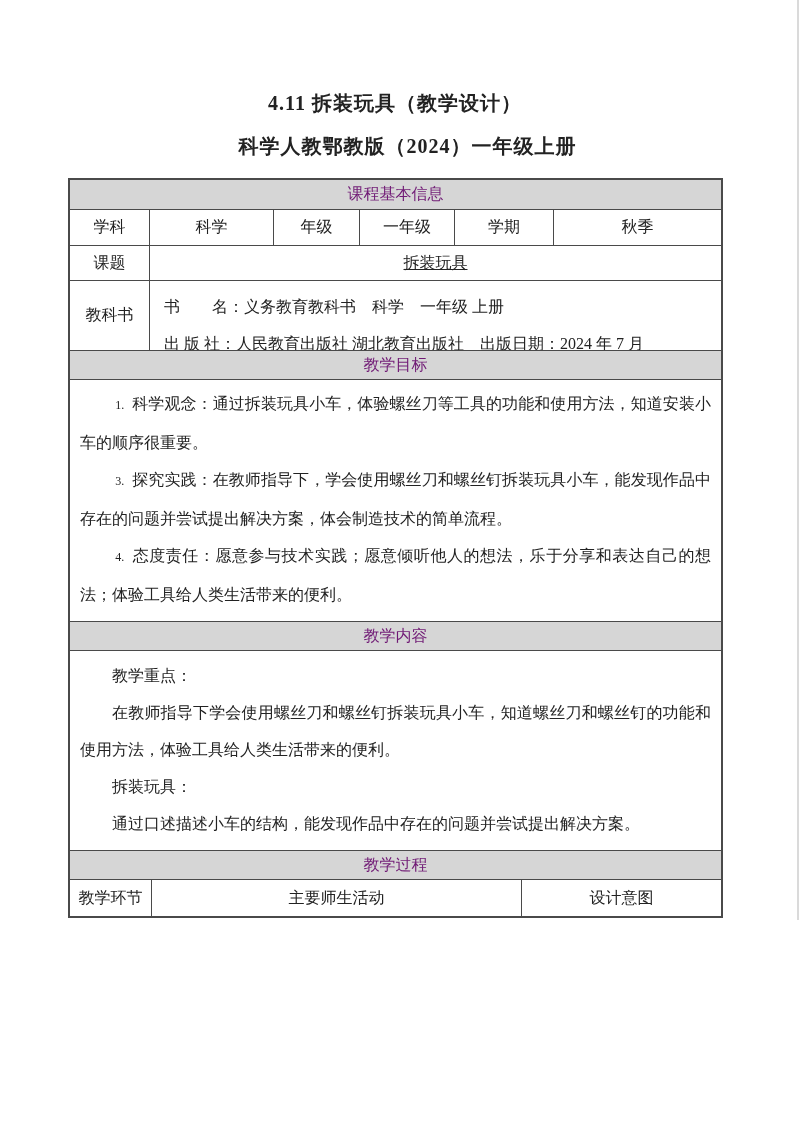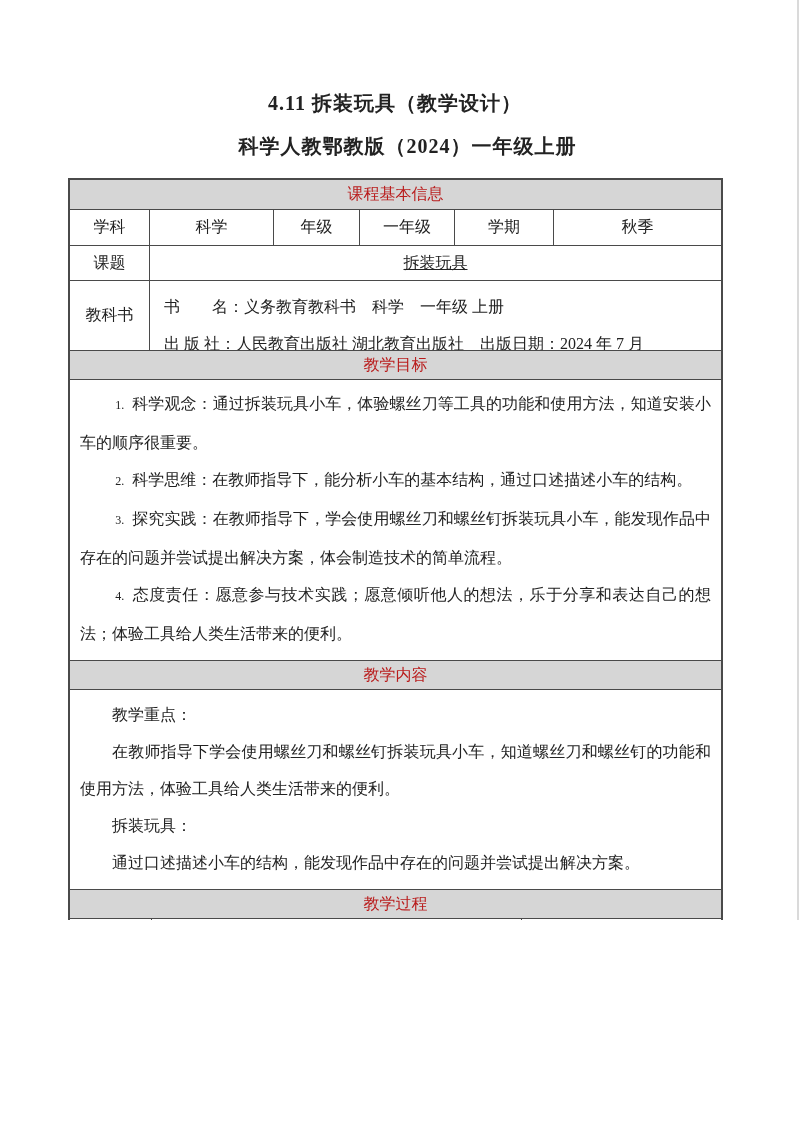--- a/index.html
+++ b/index.html
@@ -50,21 +50,21 @@
     overflow: hidden;
   }
   .cell:first-child { border-left: none; }
   .sec-header {
     background: #d6d6d6;
     height: 29px;
     display: flex;
     align-items: center;
     justify-content: center;
     font-size: 16px;
-    color: #b91c1c;
+    color: #701a75;
   }
   .info-row { height: 36px; }
   .topic-row { height: 35px; }
   .book-row { height: 70px; }
   .book-label { width: 79px; flex: 0 0 79px; }
   .book-content {
     flex: 1;
     display: block;
     text-align: left;
     padding: 7px 12px 0 14px;
@@ -161,21 +161,20 @@
         <div>书　　名：义务教育教科书　科学　一年级 上册</div>
         <div>出 版 社：人民教育出版社 湖北教育出版社　出版日期：2024 年 7 月</div>
       </div>
     </div>
 
     <div class="row sec-header">教学目标</div>
 
     <div class="row">
       <div class="cell goals-cell c-w6">
         <p class="goal-p"><span class="goal-num">1.</span><span>科学观念：通过拆装玩具小车，体验螺丝刀等工具的功能和使用方法，知道安装小车的顺序很重要。</span></p>
-        <p class="goal-p"><span class="goal-num">2.</span><span>科学思维：在教师指导下，能分析小车的基本结构，通过口述描述小车的结构。</span></p>
         <p class="goal-p"><span class="goal-num">3.</span><span>探究实践：在教师指导下，学会使用螺丝刀和螺丝钉拆装玩具小车，能发现作品中存在的问题并尝试提出解决方案，体会制造技术的简单流程。</span></p>
         <p class="goal-p"><span class="goal-num">4.</span><span>态度责任：愿意参与技术实践；愿意倾听他人的想法，乐于分享和表达自己的想法；体验工具给人类生活带来的便利。</span></p>
       </div>
     </div>
 
     <div class="row sec-header">教学内容</div>
 
     <div class="row">
       <div class="cell content-cell c-w6">
         <p>教学重点：</p>

